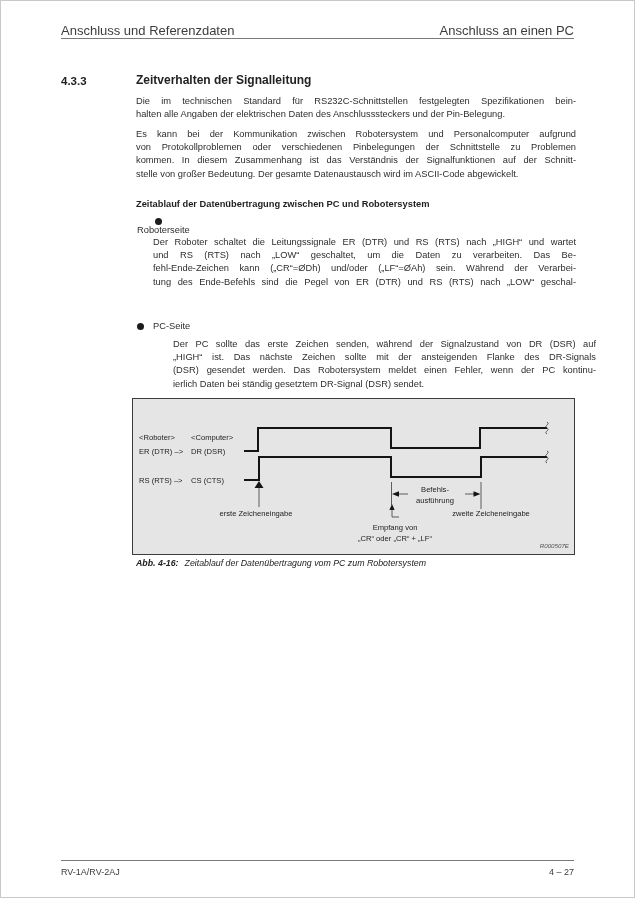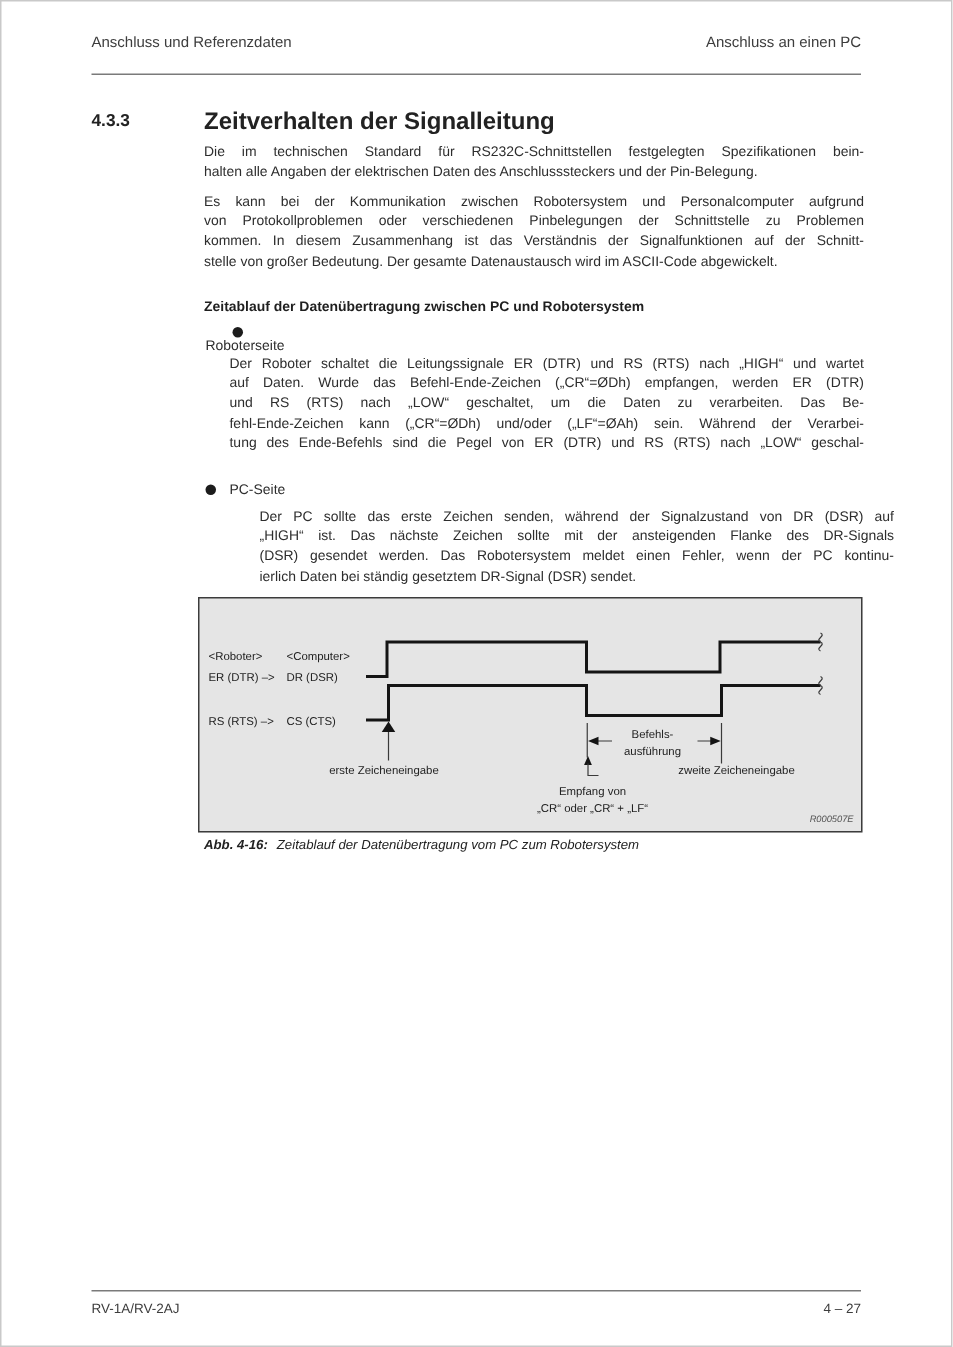--- a/index.html
+++ b/index.html
@@ -10,32 +10,32 @@
     border:1px solid #c9c9c9;
     box-sizing:border-box;
     font-family:"Liberation Sans","DejaVu Sans",sans-serif;
     color:#2d2d2d;
     overflow:hidden;
   }
   
   .hdr{
     position:absolute;left:60px;right:60px;top:22px;
     display:flex;justify-content:space-between;
-    font-size:10px;color:#3d3d3d;
-    padding-bottom:15px;border-bottom:1px solid #7a7a7a;
+    font-size:13px;color:#3d3d3d;
+    padding-bottom:0;border-bottom:1px solid #7a7a7a;
   }
   .ftr-rule{position:absolute;left:60px;right:60px;top:859px;border-top:1px solid #7a7a7a;}
   .ftr{
     position:absolute;left:60px;right:60px;top:866px;
     display:flex;justify-content:space-between;
     font-size:9px;color:#3d3d3d;
   }
   
   .sec-num{position:absolute;left:60px;top:74px;font-size:11.5px;font-weight:bold;color:#222;}
-  .sec-title{position:absolute;left:135px;top:72px;font-size:16px;font-weight:bold;color:#222;}
+  .sec-title{position:absolute;left:135px;top:72px;font-size:12px;font-weight:bold;color:#222;}
   
   .para{position:absolute;font-size:9.3px;line-height:13.2px;color:#2d2d2d;}
   .p-intro{left:135px;width:440px;}
   .p-indent{left:152px;width:423px;}
   .jline{text-align:justify;text-align-last:justify;white-space:normal;}
   .jline.last{text-align-last:left;}
   .subhead{position:absolute;left:135px;top:198px;font-size:9.3px;font-weight:bold;color:#1f1f1f;}
   
   .bullet-row{position:absolute;left:136px;display:flex;align-items:center;font-size:9.3px;color:#2d2d2d;}
   .dot{width:7px;height:7px;border-radius:50%;background:#1c1c1c;margin-right:9px;flex:0 0 auto;}
@@ -80,21 +80,20 @@
   </div>
 
   <div class="subhead">Zeitablauf der Datenübertragung zwischen PC und Robotersystem</div>
 
   <div class="bullet-row" style="top:217px;flex-direction:column;">
     <span class="dot"></span>
     <span>Roboterseite</span>
   </div>
   <div class="para p-indent" style="top:235px;">
     <div class="jline">Der Roboter schaltet die Leitungssignale ER (DTR) und RS (RTS) nach „HIGH“ und wartet</div>
-    <div class="jline">auf Daten. Wurde das Befehl-Ende-Zeichen („CR“=ØDh) empfangen, werden ER (DTR)</div>
     <div class="jline">und RS (RTS) nach „LOW“ geschaltet, um die Daten zu verarbeiten. Das Be-</div>
     <div class="jline">fehl-Ende-Zeichen kann („CR“=ØDh) und/oder („LF“=ØAh) sein. Während der Verarbei-</div>
     <div class="jline">tung des Ende-Befehls sind die Pegel von ER (DTR) und RS (RTS) nach „LOW“ geschal-</div>
   </div>
 
   <div class="bullet-row" style="top:320px;">
     <span class="dot"></span>
     <span>PC-Seite</span>
   </div>
   <div class="para p-indent" style="top:337px;margin-left:20px;">

